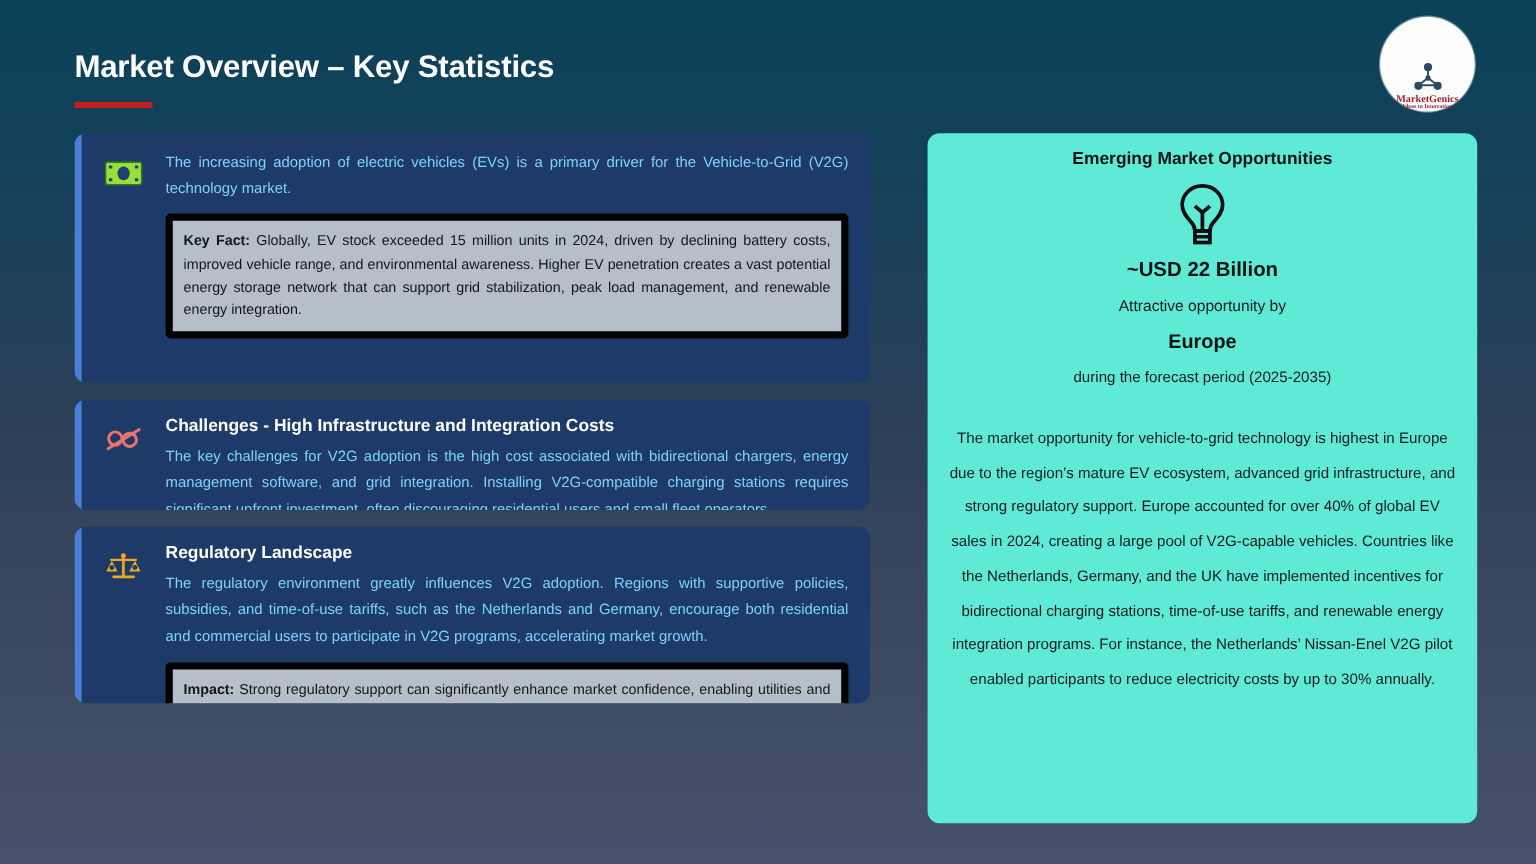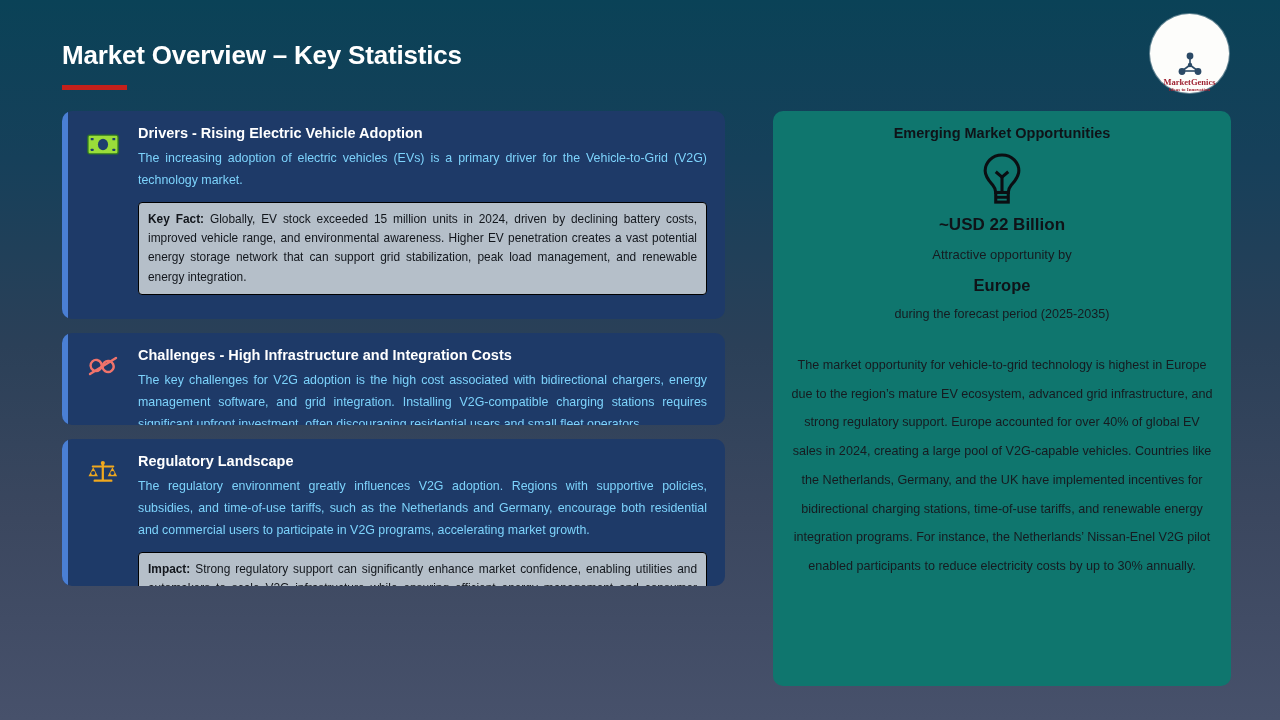--- a/index.html
+++ b/index.html
@@ -61,38 +61,38 @@
     font-size:14.5px; font-weight:bold; color:#ffffff;
     margin-bottom:6px; line-height:1.2;
   }
   .card-body{
     font-size:12.4px; color:#7dd3fc; line-height:1.75;
     text-align:justify;
   }
   .callout{
     margin-top:10px;
     background:#b5bfc9;
-    border:1px solid #000000;
+    border:6px solid #000000;
     border-radius:4px;
     padding:7px 9px;
     font-size:11.9px; color:#12161c; line-height:1.62;
     text-align:justify;
   }
   .callout b{ font-weight:bold; }
 
   
   .card-1{ height:208px; }
   .card-2{ height:92px; }
   .card-3{ height:147px; }
 
   
   .right-panel{
     position:absolute; left:773px; top:111px;
     width:458px; height:575px;
-    background:#0f766e;
+    background:#5eead4;
     border-radius:10px;
     padding:14px 16px 10px 16px;
     text-align:center;
   }
   .rp-title{ font-size:14.5px; font-weight:bold; color:#0f1318; margin-bottom:12px;}
   .bulb{ margin:2px auto 10px auto; width:46px; height:52px; display:block; }
   .rp-value{ font-size:17px; font-weight:bold; color:#0f1318; margin-bottom:12px; }
   .rp-sub{ font-size:13px; color:#161b20; margin-bottom:14px; }
   .rp-region{ font-size:16.5px; font-weight:bold; color:#0f1318; margin-bottom:12px; }
   .rp-period{ font-size:12.6px; color:#161b20; }
@@ -129,21 +129,20 @@
     <div class="card-icon">
       <svg viewBox="0 0 34 24" width="32" height="23">
         <rect x="1" y="2" width="32" height="20" rx="2" fill="#9ade3a" stroke="#2f7a1e" stroke-width="1.4"></rect>
         <ellipse cx="17" cy="12" rx="5.4" ry="6" fill="#1f3f6e"></ellipse>
         <rect x="4" y="5" width="3" height="2.6" rx="0.6" fill="#1f3f6e"></rect>
         <rect x="27" y="5" width="3" height="2.6" rx="0.6" fill="#1f3f6e"></rect>
         <rect x="4" y="16.4" width="3" height="2.6" rx="0.6" fill="#1f3f6e"></rect>
         <rect x="27" y="16.4" width="3" height="2.6" rx="0.6" fill="#1f3f6e"></rect>
       </svg>
     </div>
-    <div class="card-title">Drivers - Rising Electric Vehicle Adoption</div>
     <div class="card-body">The increasing adoption of electric vehicles (EVs) is a primary driver for the Vehicle-to-Grid (V2G) technology market.</div>
     <div class="callout">
       <b>Key Fact:</b><span> Globally, EV stock exceeded 15 million units in 2024, driven by declining battery costs, improved vehicle range, and environmental awareness. Higher EV penetration creates a vast potential energy storage network that can support grid stabilization, peak load management, and renewable energy integration.</span>
     </div>
   </div>
 
   <div class="card card-2">
     <div class="card-icon">
       <svg viewBox="0 0 34 28" width="34" height="28">
         <g fill="none" stroke="#f0736b" stroke-width="2.4" stroke-linecap="round">

